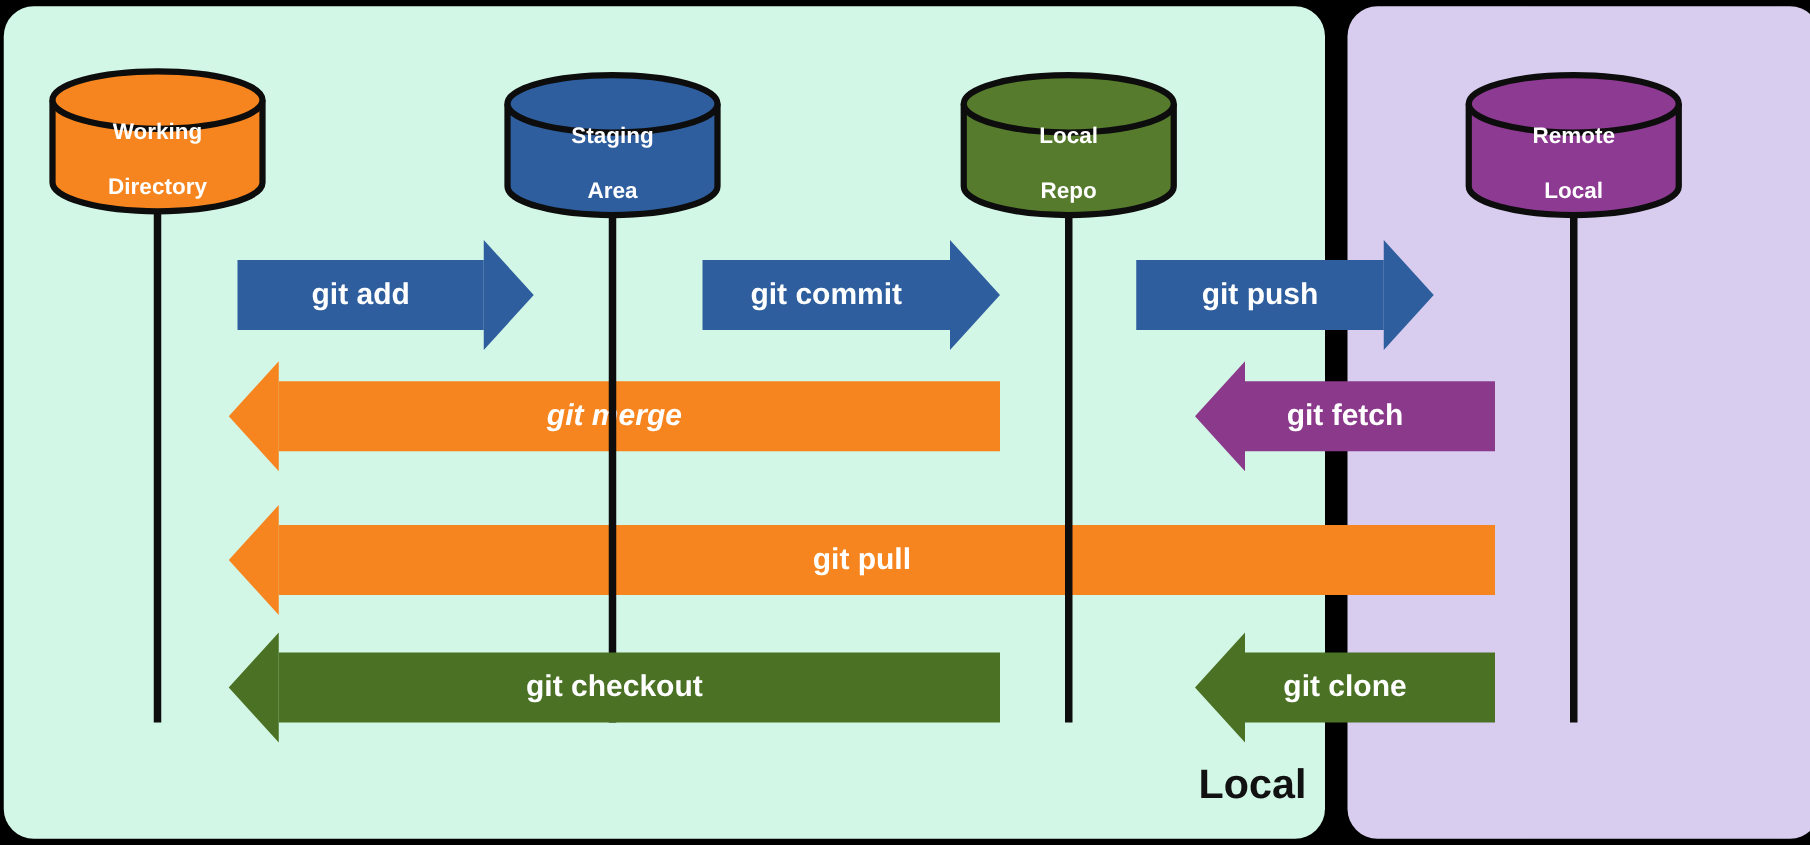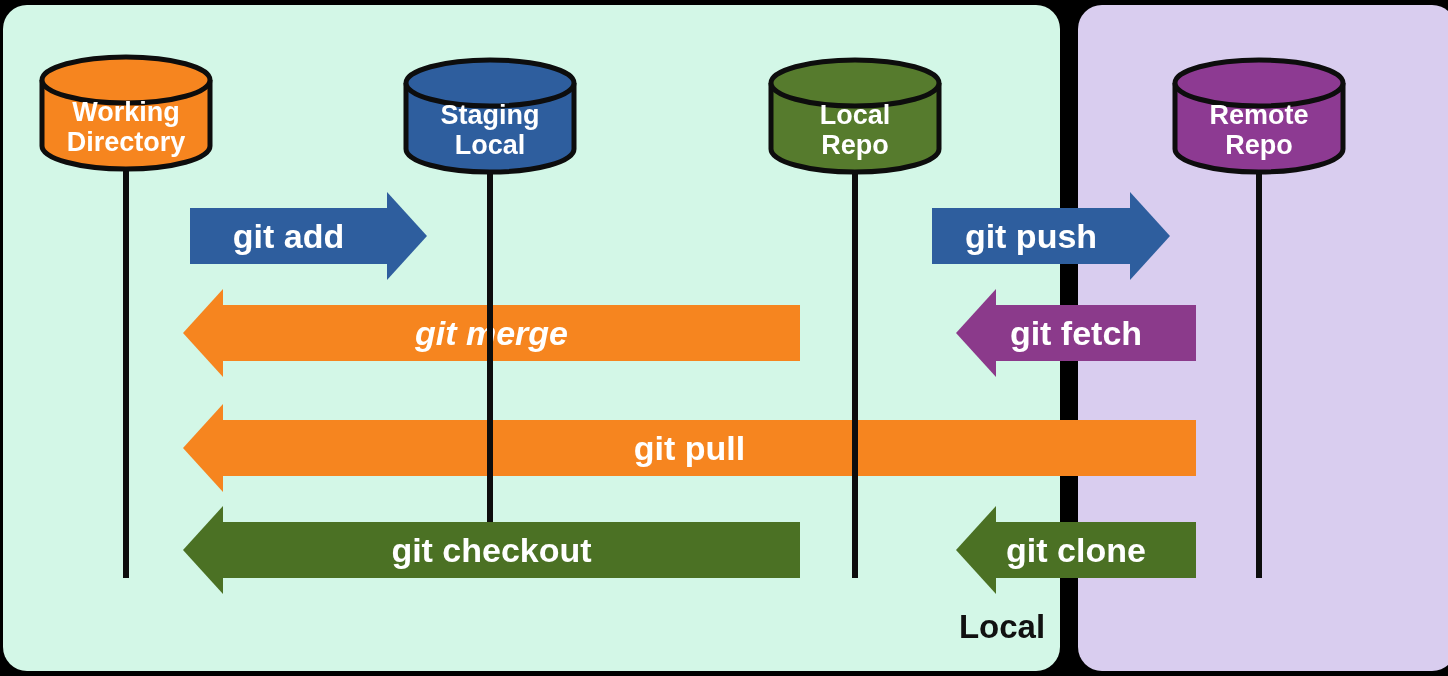--- a/index.html
+++ b/index.html
@@ -12,37 +12,37 @@
   .panel.local  { left:3px;    width:1057px; background:#d3f7e7; z-index:0; }
   .panel.remote { left:1078px; width:378px;  background:#d9cdef; z-index:0; }
 
   
   .cyl { position:absolute; width:176px; height:122px; z-index:5; }
   .cyl svg { position:absolute; inset:0; }
   .cyl svg path, .cyl svg ellipse { fill:var(--c); stroke:#0d0d0d; stroke-width:5px; }
   .cyl .cyl-label {
     position:absolute; left:0; top:32px; width:100%; height:84px;
     display:flex; align-items:center; justify-content:center; text-align:center;
-    color:#fff; font-weight:bold; font-size:27px; line-height:30px;
+    color:#fff; font-weight:bold; font-size:18px; line-height:44px;
     white-space:pre-line; z-index:1;
   }
 
   
   .vline { position:absolute; width:6px; background:#0d0d0d; z-index:3; }
 
   
   .arrow { position:absolute; height:88px; display:flex; z-index:2; }
   .arrow.top-layer { z-index:4; }
   .arrow .body { flex:1; height:56px; margin:16px 0; background:var(--c); }
   .arrow .head { width:0; height:0; border-top:44px solid transparent; border-bottom:44px solid transparent; }
   .arrow.right .head { border-left:40px solid var(--c); }
   .arrow.left  .head { border-right:40px solid var(--c); }
   .arrow .label {
     position:absolute; top:0; bottom:0; display:flex; align-items:center; justify-content:center;
-    color:#fff; font-weight:bold; font-size:34px; white-space:nowrap;
+    color:#fff; font-weight:bold; font-size:24px; white-space:nowrap;
   }
   .arrow.right .label { left:0; right:40px; }
   .arrow.left  .label { left:0; right:0; }
 
   
   .c-blue       { --c:#2e5e9e; }
   .c-orange     { --c:#f6851f; }
   .c-purple     { --c:#8b3a8b; }
   .c-green      { --c:#4b7124; }
   .c-node-green { --c:#567b2d; }
@@ -67,21 +67,26 @@
   <div class="vline" style="left:123px; top:171px; height:407px;"></div>
   <div class="vline" style="left:487px; top:174px; height:404px;"></div>
   <div class="vline" style="left:852px; top:174px; height:404px;"></div>
   <div class="vline" style="left:1256px; top:174px; height:404px;"></div>
 
   <div class="arrow right c-blue" style="left:190px; top:192px; width:237px;">
     <div class="body"></div>
     <div class="head"></div>
     <div class="label">git add</div>
   </div>
-  <div class="arrow right c-blue" style="left:932px; top:192px; width:238px;">
+  <div class="arrow right c-blue" style="left:562px; top:192px; width:238px;">
+    <div class="body"></div>
+    <div class="head"></div>
+    <div class="label">git commit</div>
+  </div>
+  <div class="arrow right c-blue" style="left:909px; top:192px; width:238px;">
     <div class="body"></div>
     <div class="head"></div>
     <div class="label">git push</div>
   </div>
 
   <div class="arrow left c-orange" style="left:183px; top:289px; width:617px;font-style:italic;">
     <div class="head"></div>
     <div class="body"></div>
     <div class="label">git merge</div>
   </div>
@@ -115,34 +120,34 @@
     </svg>
     <div class="cyl-label">Working
 Directory</div>
   </div>
   <div class="cyl c-blue" style="left:402px; top:56px;">
     <svg viewBox="0 0 176 122">
       <path d="M4 27 L4 93 A84 23 0 0 0 172 93 L172 27"></path>
       <ellipse cx="88" cy="27" rx="84" ry="23"></ellipse>
     </svg>
     <div class="cyl-label">Staging
-Local</div>
+Area</div>
   </div>
   <div class="cyl c-node-green" style="left:767px; top:56px;">
     <svg viewBox="0 0 176 122">
       <path d="M4 27 L4 93 A84 23 0 0 0 172 93 L172 27"></path>
       <ellipse cx="88" cy="27" rx="84" ry="23"></ellipse>
     </svg>
     <div class="cyl-label">Local
 Repo</div>
   </div>
   <div class="cyl c-node-purple" style="left:1171px; top:56px;">
     <svg viewBox="0 0 176 122">
       <path d="M4 27 L4 93 A84 23 0 0 0 172 93 L172 27"></path>
       <ellipse cx="88" cy="27" rx="84" ry="23"></ellipse>
     </svg>
     <div class="cyl-label">Remote
-Repo</div>
+Local</div>
   </div>
 
   <div class="region-label r-local">Local</div>
 
 </div>
 
 </body></html>

